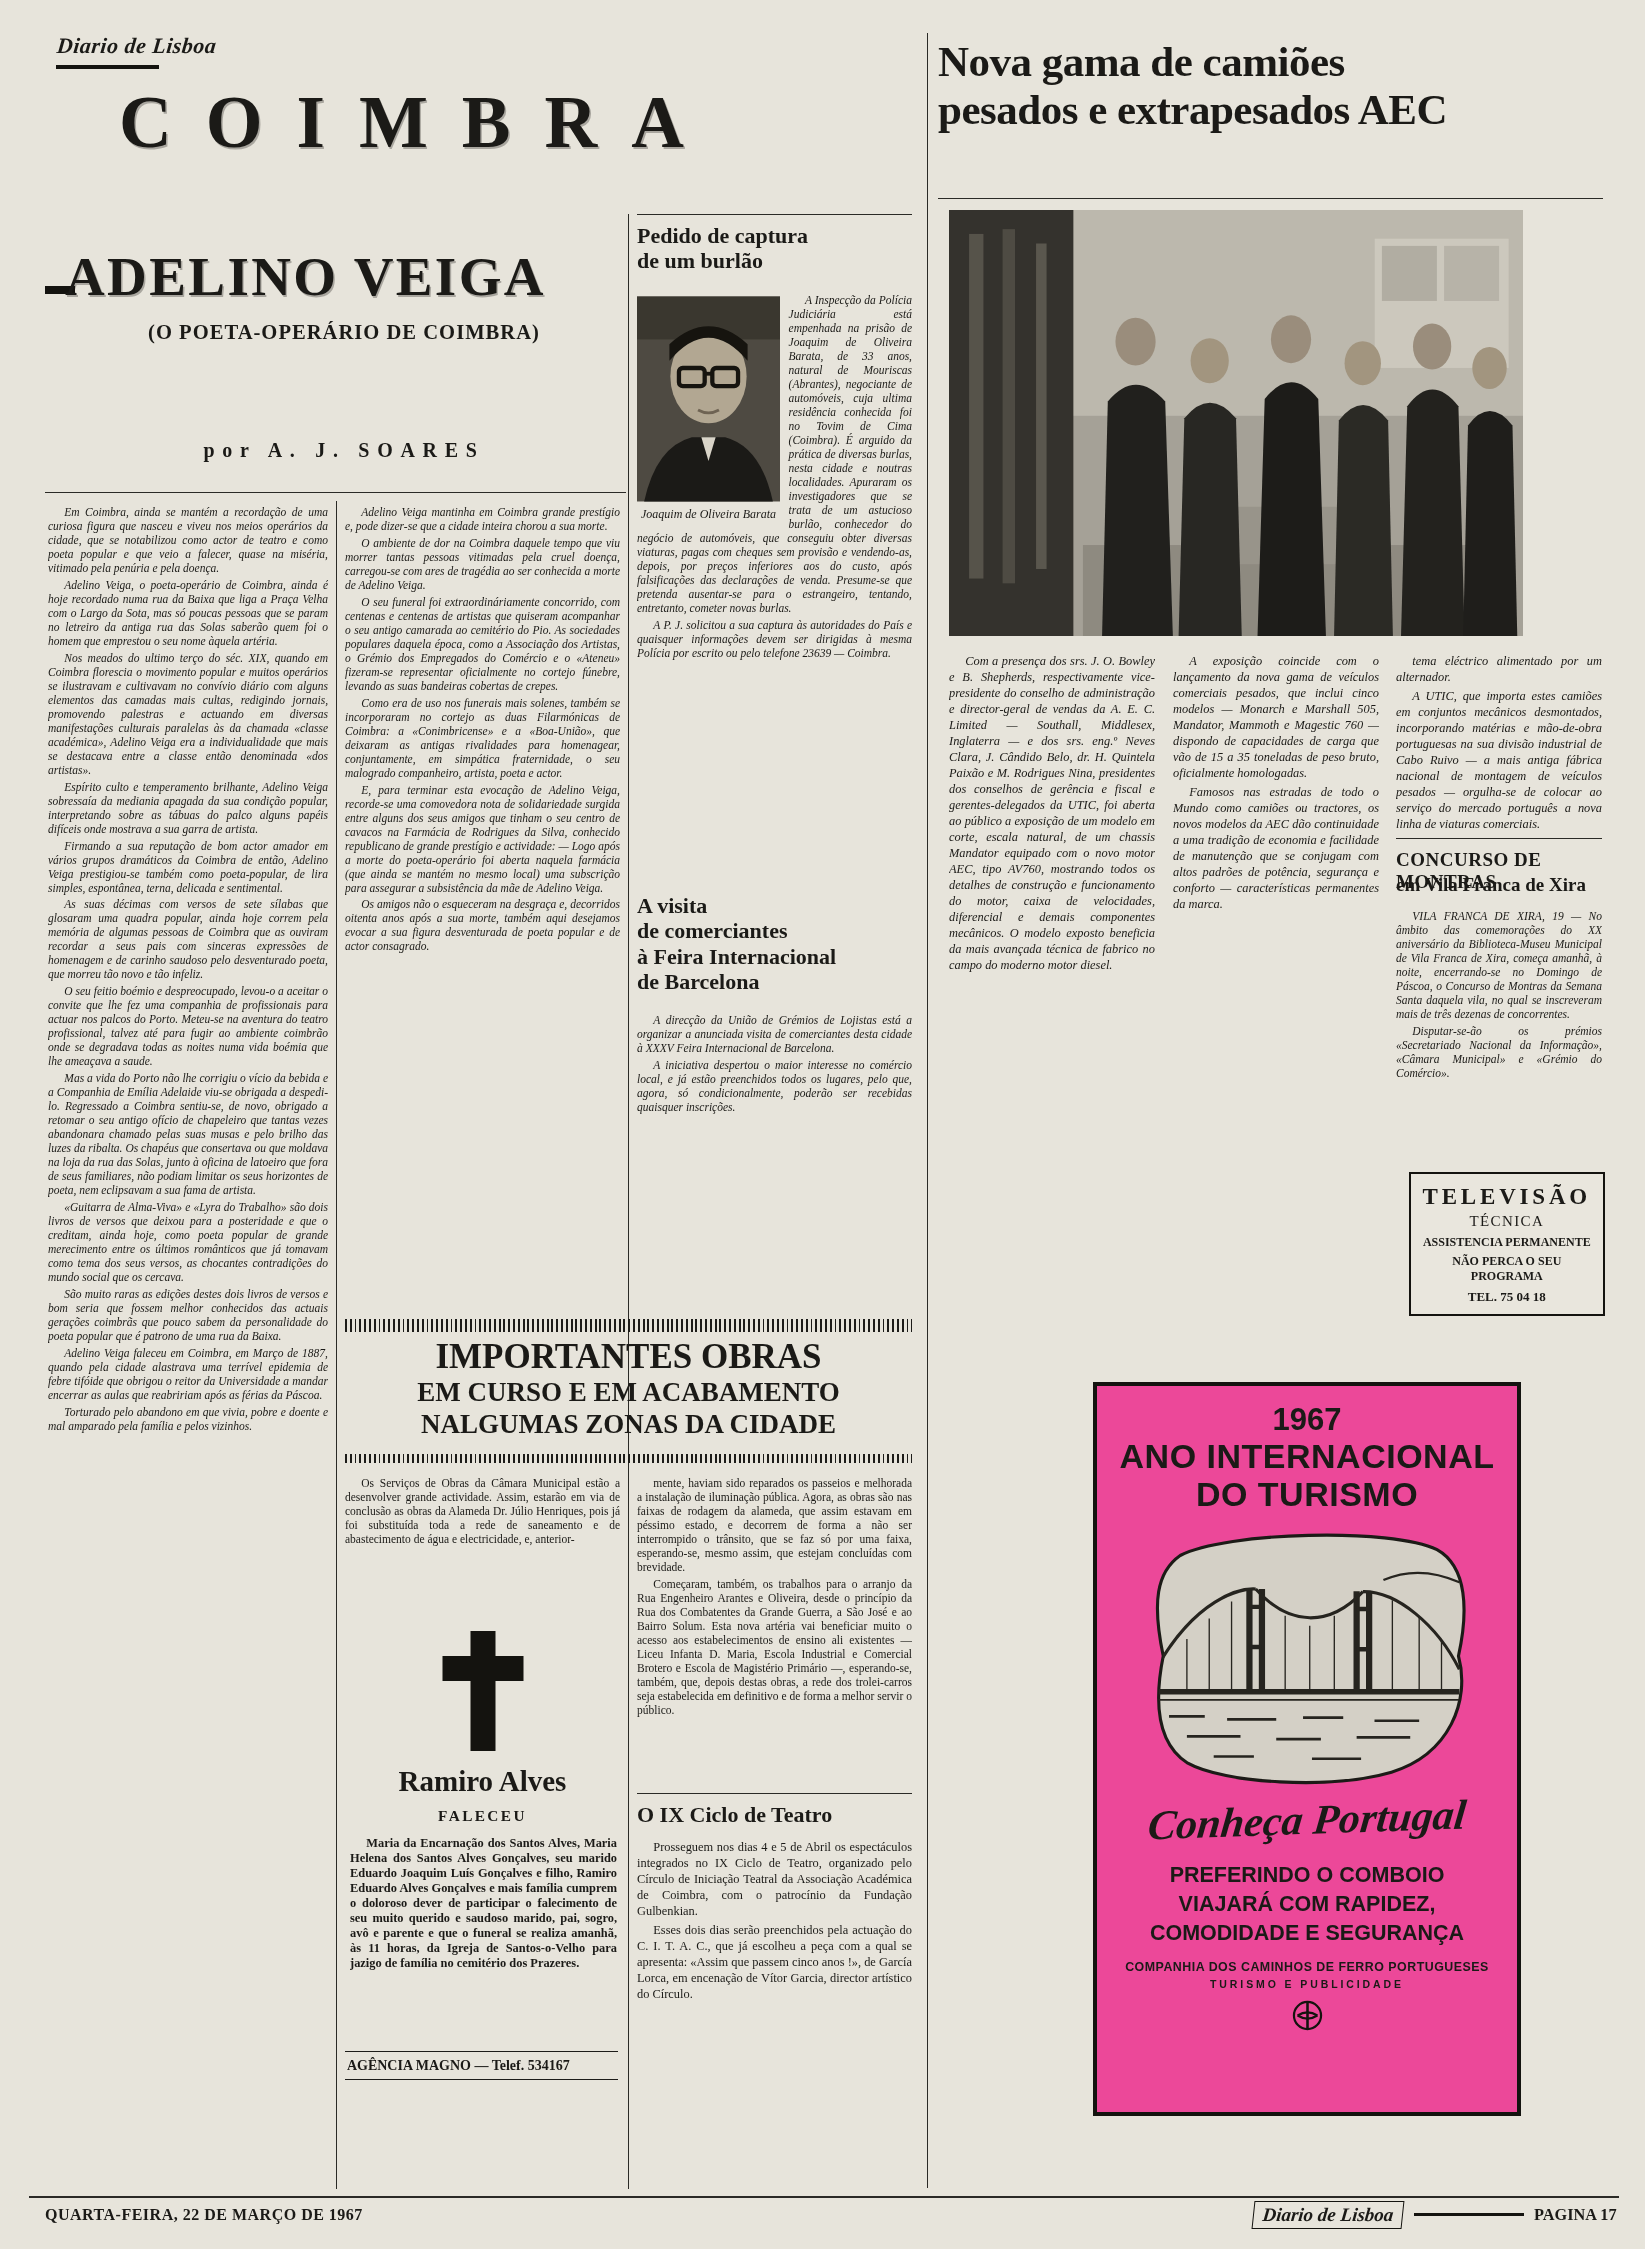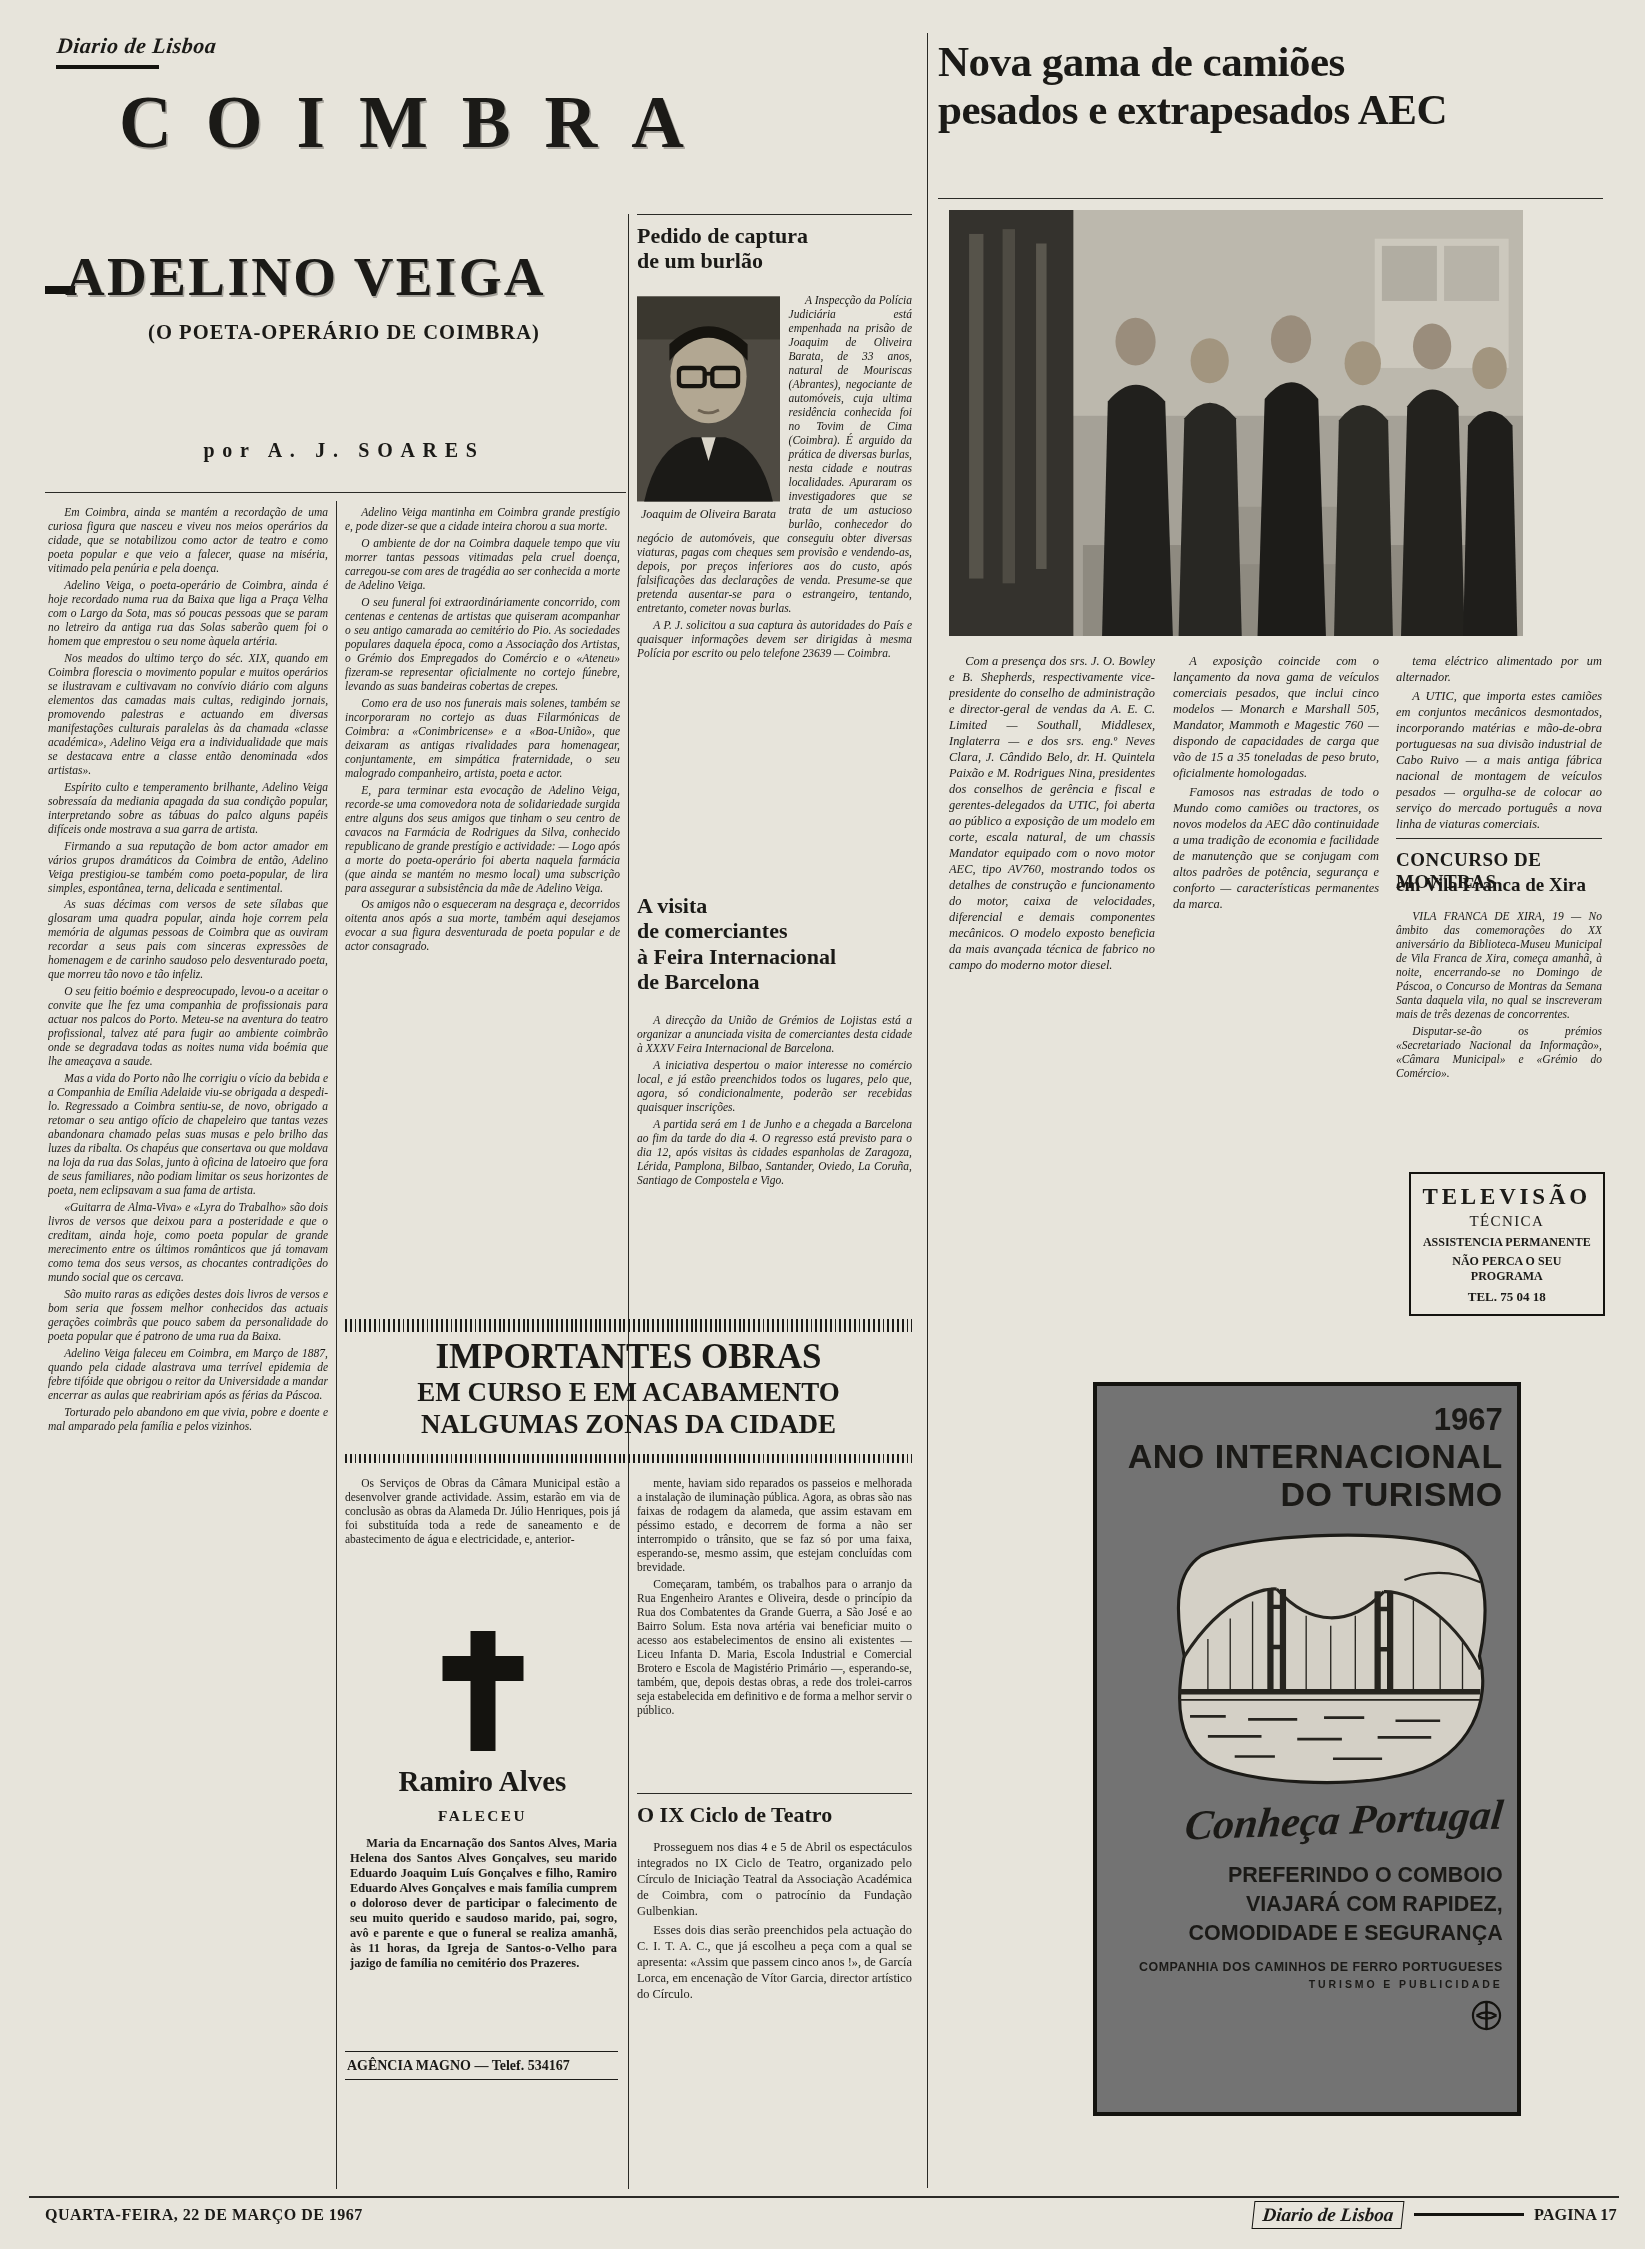--- a/index.html
+++ b/index.html
@@ -53,21 +53,21 @@
   .conc-h2{font-size:19px;font-weight:900;}
 
   .tv-box{border:2.9px solid #14130f;padding:9.6px 4.8px;text-align:center;background:#e9e6dd;}
   .tv1{font-size:23px;font-weight:900;letter-spacing:3.8px;}
   .tv2{font-size:15px;font-weight:400;letter-spacing:1.4px;margin-top:3.8px;}
   .tv3{font-size:12px;font-weight:900;margin-top:4.8px;}
   .tv4{font-size:12px;font-weight:bold;margin-top:3.8px;}
   .tv5{font-size:12px;font-weight:bold;}
   .tv6{font-size:13px;font-weight:bold;margin-top:4.8px;}
 
-  .ad-box{border:4.8px solid #14130f;background:#737373;text-align:right;padding:16.3px 14.3px;box-sizing:border-box;}
+  .ad-box{border:4.8px solid #14130f;background:#ec4899;text-align:center;padding:16.3px 14.3px;box-sizing:border-box;}
   .ad-year{font-size:31px;font-weight:900;}
   .ad-title{font-size:34px;font-weight:900;line-height:1.1;letter-spacing:0.5px;}
   .ad-script{font-size:42px;font-weight:bold;font-style:italic;transform:skewX(-8deg) rotate(-2deg);display:inline-block;}
   .ad-slogan{font-size:21.5px;font-weight:900;line-height:1.35;}
   .ad-co{font-size:12.4px;font-weight:900;letter-spacing:0.5px;margin-top:12.4px;}
   .ad-dept{font-size:10.5px;font-weight:bold;letter-spacing:2.9px;margin-top:3.8px;}
 
   .footer-date{font-size:16px;font-weight:bold;letter-spacing:0.5px;}
   .footer-right{display:flex;align-items:center;gap:10.5px;}
   .footer-logo{border:1.9px solid #14130f;padding:1.9px 8.6px;font-size:19px;}
@@ -210,21 +210,20 @@
 
   <div class="abs sec-head" style="left:637px;top:893px;width:275px;">
     <div>A visita</div>
     <div>de comerciantes</div>
     <div>à Feira Internacional</div>
     <div>de Barcelona</div>
   </div>
   <div class="abs body ital gap" style="left:637px;top:1013px;width:275px;height:301px;">
       <p>A direcção da União de Grémios de Lojistas está a organizar a anunciada visita de comerciantes desta cidade à XXXV Feira Internacional de Barcelona.</p>
       <p>A iniciativa despertou o maior interesse no comércio local, e já estão preenchidos todos os lugares, pelo que, agora, só condicionalmente, poderão ser recebidas quaisquer inscrições.</p>
-      <p>A partida será em 1 de Junho e a chegada a Barcelona ao fim da tarde do dia 4. O regresso está previsto para o dia 12, após visitas às cidades espanholas de Zaragoza, Lérida, Pamplona, Bilbao, Santander, Oviedo, La Coruña, Santiago de Compostela e Vigo.</p>
     </div>
 
   <div class="abs hatch" style="left:345px;top:1319px;width:567px;"></div>
   <div class="abs center" style="left:345px;top:1339px;width:567px;">
     <div class="obras-t1">IMPORTANTES OBRAS</div>
     <div class="obras-t2">EM CURSO E EM ACABAMENTO</div>
     <div class="obras-t2">NALGUMAS ZONAS DA CIDADE</div>
   </div>
   <div class="abs hatch" style="left:345px;top:1454px;width:567px;height:8.6px;"></div>
   <div class="abs body gap" style="left:345px;top:1476px;width:275px;height:143px;">

